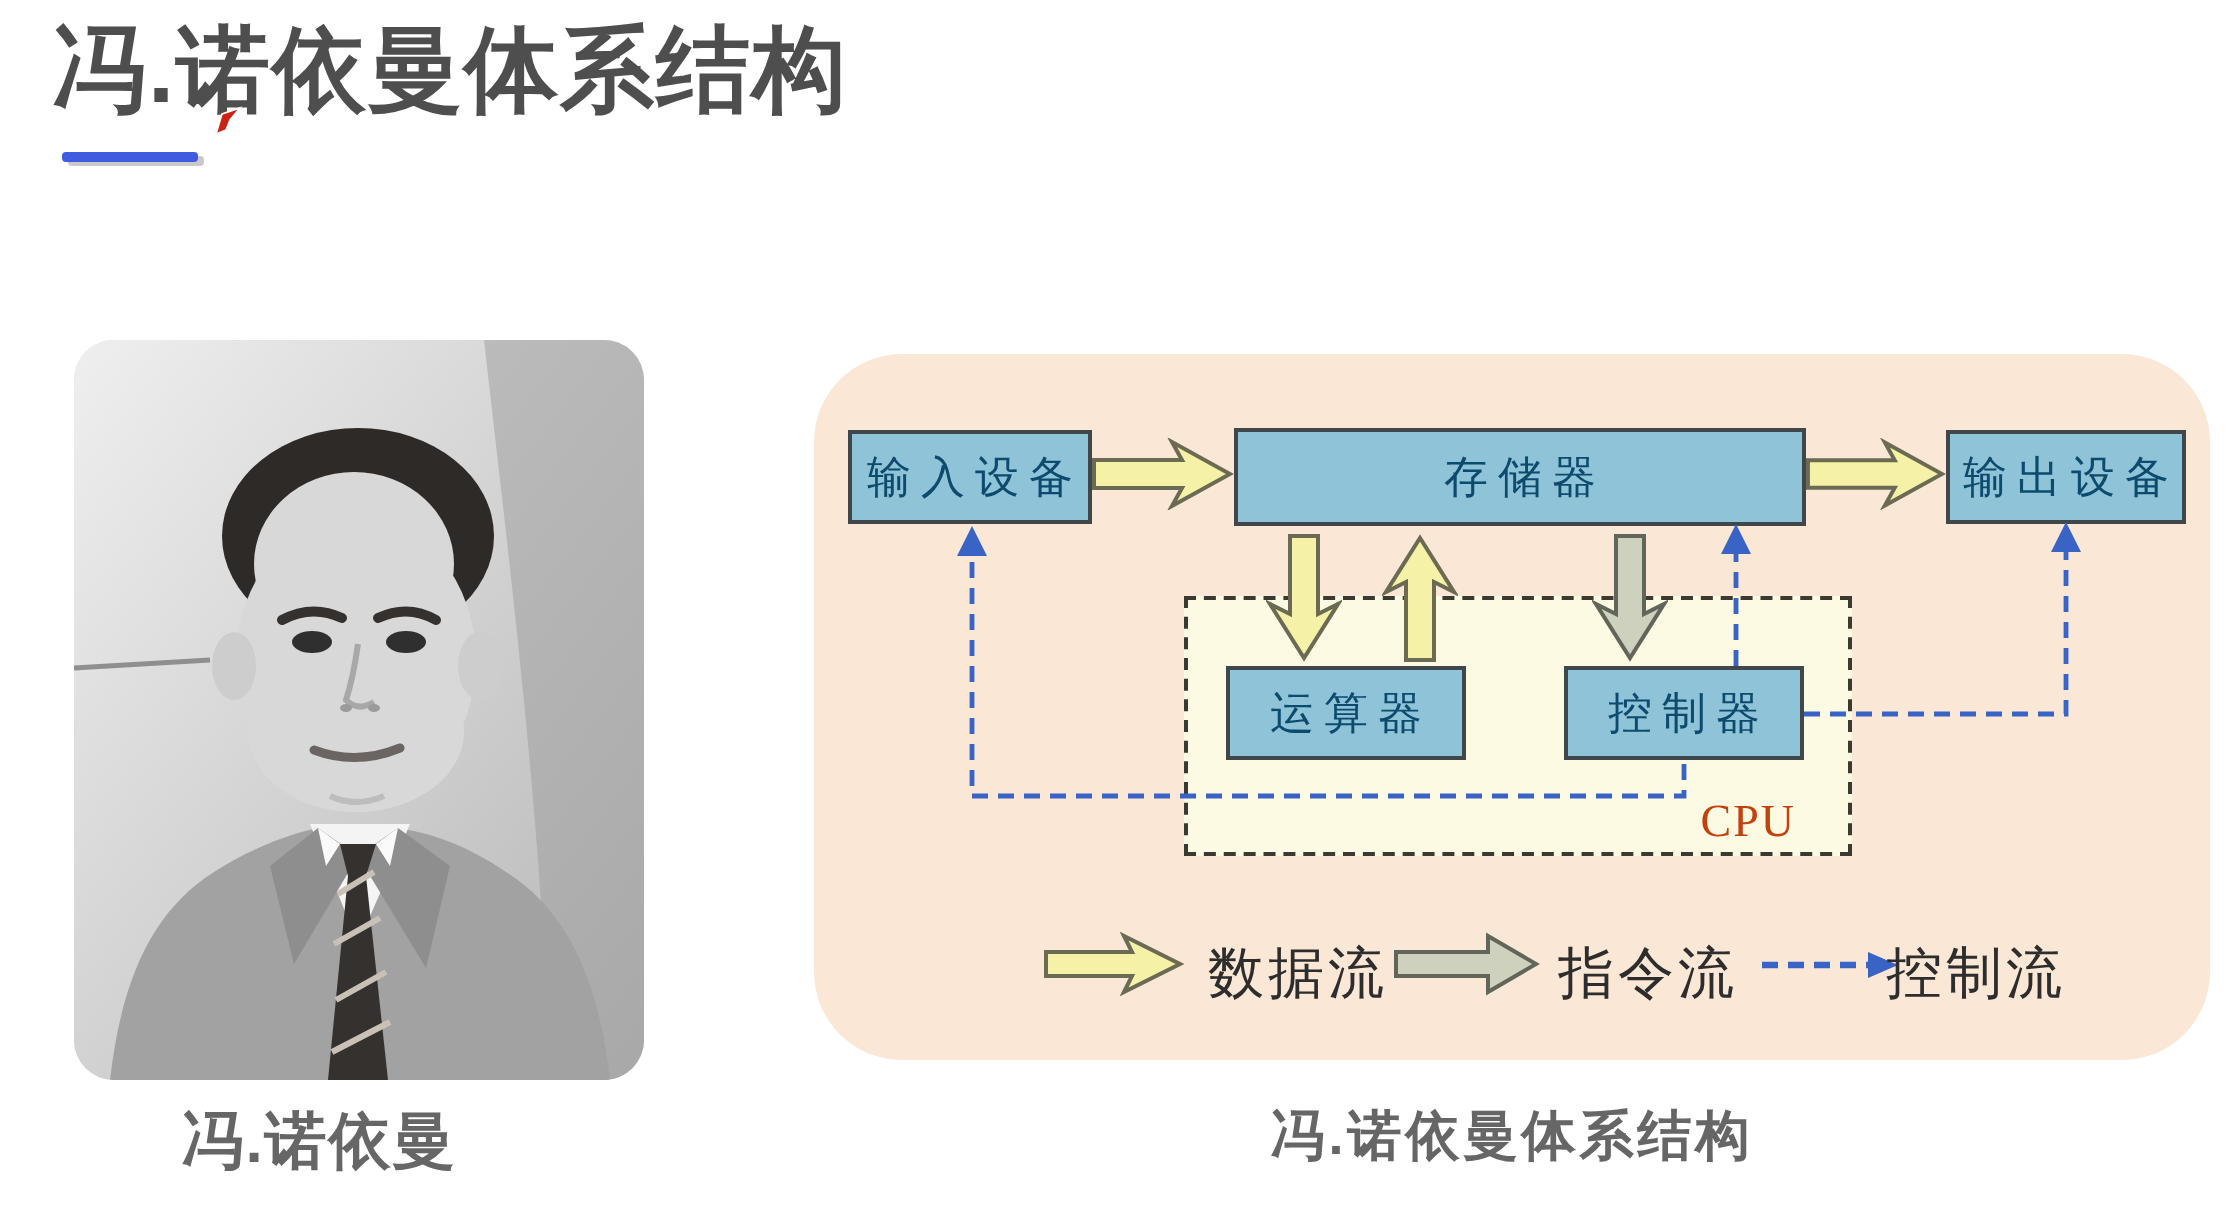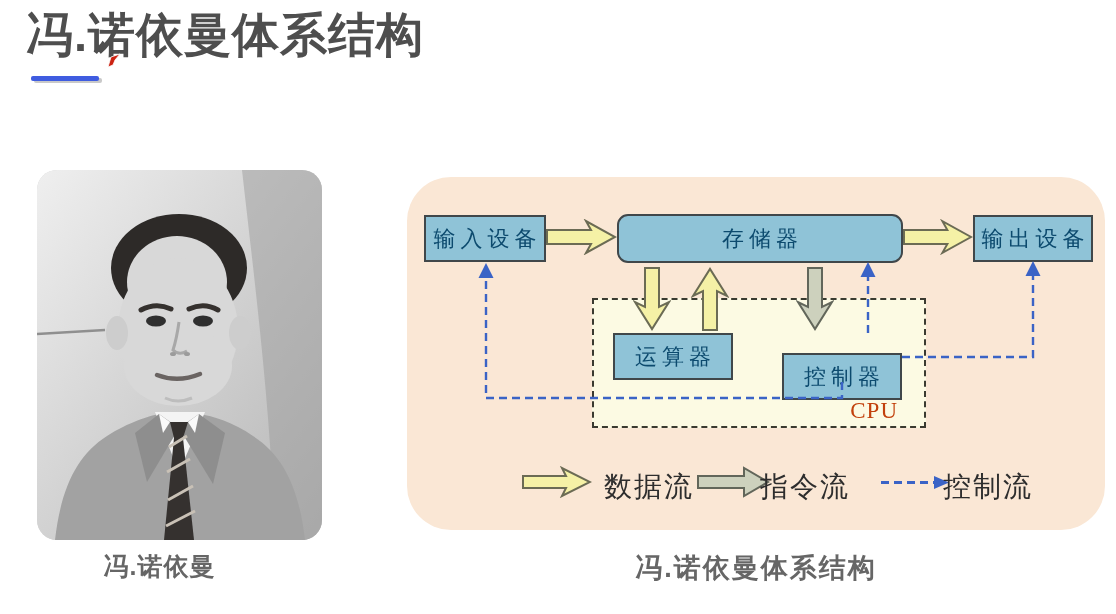--- a/index.html
+++ b/index.html
@@ -18,38 +18,38 @@
   }
   .red-pointer{position:absolute;left:106px;top:52px;width:16px;height:16px;}
   
   .photo-frame{
     position:absolute;left:37px;top:170px;width:285px;height:370px;
     border-radius:20px;overflow:hidden;background:#d6d6d6;
   }
   .photo-frame svg{display:block;}
   .photo-caption{
     position:absolute;left:17px;top:550px;width:285px;text-align:center;
-    font-size:25px;font-weight:800;color:#666;letter-spacing:1px;
+    font-size:31px;font-weight:800;color:#666;letter-spacing:1px;
   }
   
   .panel{
     position:absolute;left:407px;top:177px;width:698px;height:353px;
     background:#fae7d5;border-radius:44px;
   }
   .dbox{
     position:absolute;background:#8fc3d7;border:2px solid #40474a;
     box-sizing:border-box;text-align:center;
     font-family:"Liberation Serif", serif;font-size:22px;color:#0c4a6e;
     letter-spacing:5px;text-indent:5px;
   }
   .box-input  {left:17px; top:38px; width:122px;height:47px;line-height:43px;}
-  .box-memory {left:210px;top:37px; width:286px;height:49px;line-height:45px;border-radius:11px;}
+  .box-memory {left:210px;top:37px; width:286px;height:49px;line-height:45px;}
   .box-output {left:566px;top:38px; width:120px;height:47px;line-height:43px;}
   .box-alu    {left:206px;top:156px;width:120px;height:47px;line-height:43px;}
-  .box-cu     {left:375px;top:156px;width:120px;height:47px;line-height:43px;margin-top:20px;}
+  .box-cu     {left:375px;top:156px;width:120px;height:47px;line-height:43px;}
   .cpu-region{
     position:absolute;left:185px;top:121px;width:334px;height:130px;
     background:#fcfae3;border:2px dashed #3a3a30;box-sizing:border-box;
   }
   .cpu-label{
     position:absolute;right:26px;bottom:2px;
     font-family:"Liberation Serif", serif;font-size:23px;color:#c2410c;letter-spacing:1px;
   }
   .arr{position:absolute;}
   .legend-label{
@@ -159,21 +159,21 @@
   </svg>
 
   <svg class="arr" style="left:115px;top:289px;" width="70" height="32" viewBox="0 0 70 32">
     <path d="M1,10 L44,10 L40,2 L68,16 L40,30 L44,22 L1,22 Z" fill="#f5f1a6" stroke="#6b6b54" stroke-width="2"></path>
   </svg>
   <div class="legend-label" style="left:197px;">数据流</div>
 
   <svg class="arr" style="left:290px;top:289px;" width="73" height="32" viewBox="0 0 73 32">
     <path d="M1,10 L47,10 L47,2 L71,16 L47,30 L47,22 L1,22 Z" fill="#cdd1bd" stroke="#62665a" stroke-width="2"></path>
   </svg>
-  <div class="legend-label" style="left:353px;">指令流</div>
+  <div class="legend-label" style="left:372px;">指令流</div>
 
   <svg class="arr" style="left:473px;top:297px;" width="70" height="17" viewBox="0 0 70 17">
     <path d="M1,8.5 L54,8.5" stroke="#3a63c6" stroke-width="3.2" stroke-dasharray="8 5" fill="none"></path>
     <polygon points="54,2 69,8.5 54,15" fill="#3a63c6"></polygon>
   </svg>
   <div class="legend-label" style="left:536px;">控制流</div>
 </div>
 
 <div class="diagram-caption">冯.诺依曼体系结构</div>
 

